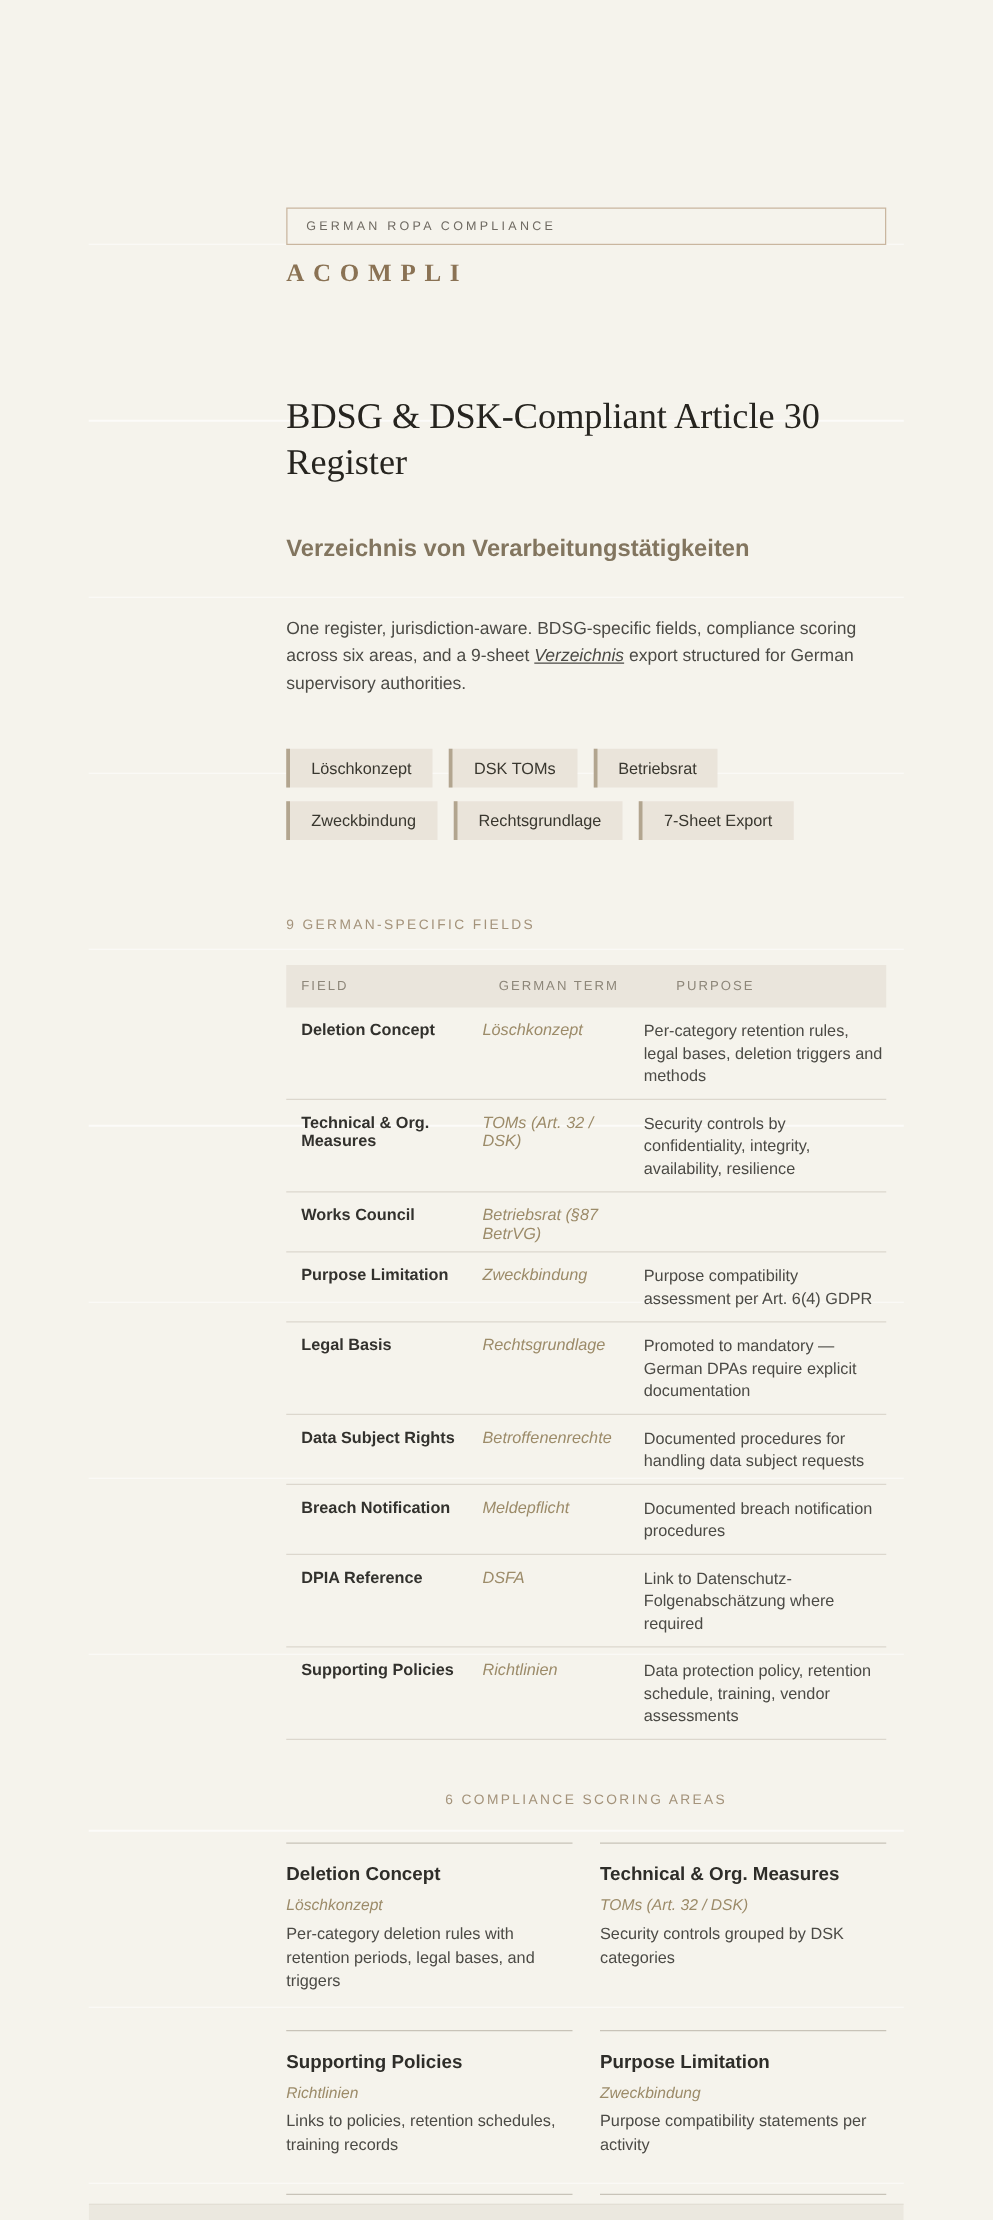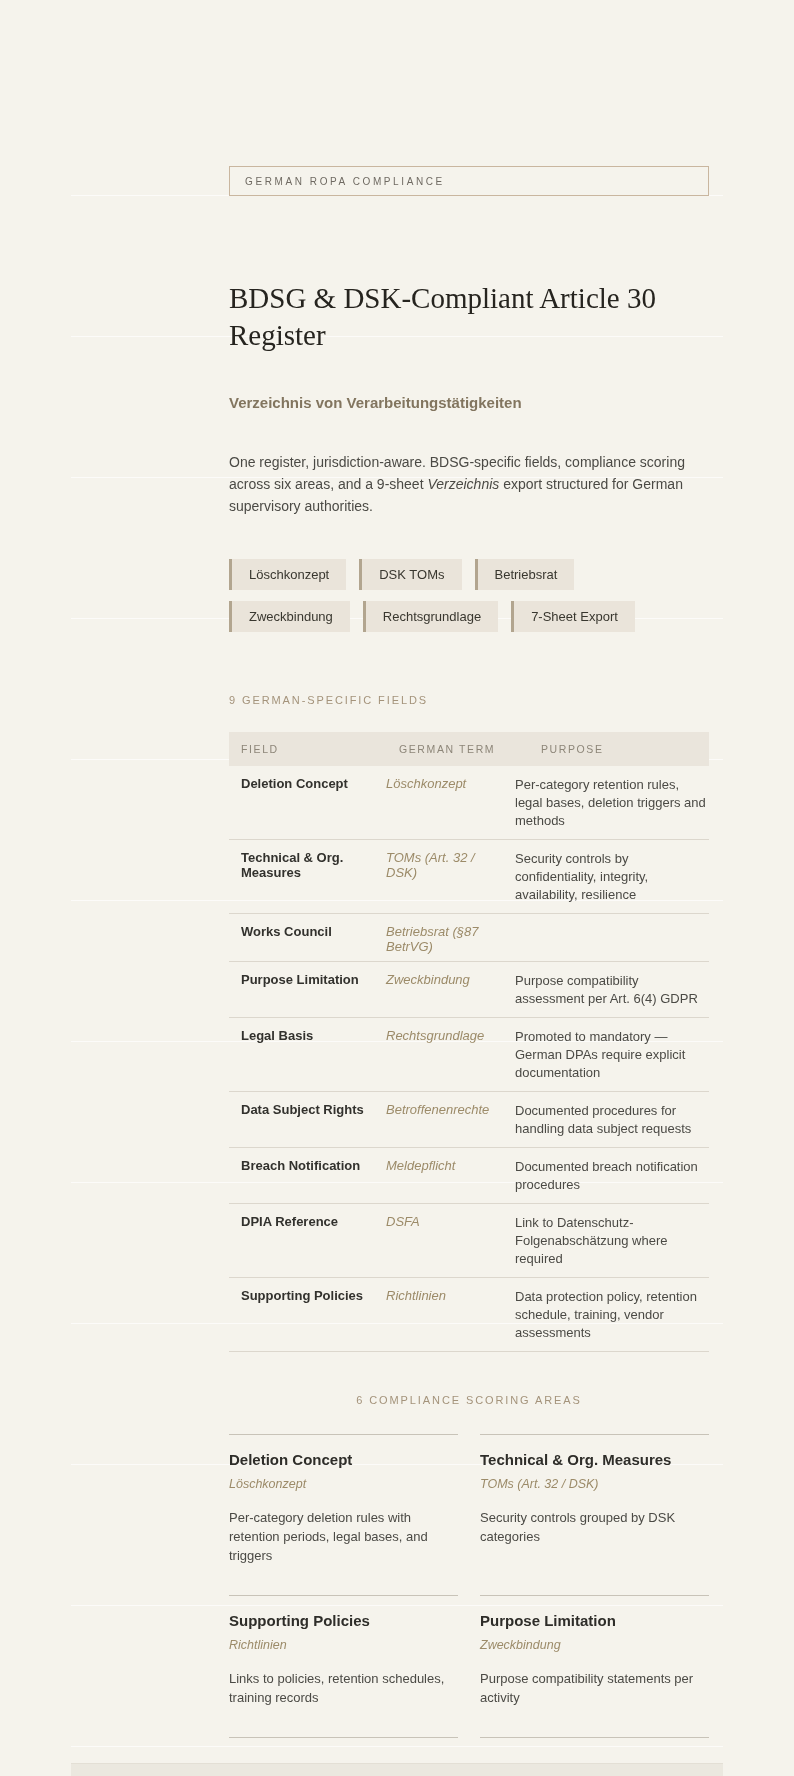--- a/index.html
+++ b/index.html
@@ -44,28 +44,28 @@
   
   .title{
     margin-top:84px;
     font-family:"Liberation Serif", serif;
     font-weight:normal;
     font-size:29px; line-height:37px;
     color:#26241f;
   }
   .subtitle{
     margin-top:40px;
-    font-size:15px; font-weight:bold; color:#82755f;
+    font-size:19px; font-weight:bold; color:#82755f;
   }
   .intro{
     margin-top:40px;
     font-size:14px; line-height:22px; color:#4b4a45;
     max-width:472px;
   }
-  .intro .it{ font-style:italic; }
+  .intro .it{ font-style:italic;text-decoration:underline; }
 
   
   .tags{ margin-top:42px; display:flex; flex-wrap:wrap; gap:11px 13px; width:440px; }
   .tag{
     background:#eae4da;
     border-left:3px solid #b2a58f;
     padding:8px 17px;
     font-size:13px; color:#39372f;
     cursor:default;
   }
@@ -103,31 +103,32 @@
     width:480px;
   }
   .card{
     border-top:1px solid #c8c3b8;
     padding-top:16px;
     margin-bottom:30px;
     min-height:100px;
   }
   .card-title{ font-size:15px; font-weight:bold; color:#2e2d29; }
   .card-term{ margin-top:9px; font-size:12.5px; font-style:italic; color:#9c8b69; }
-  .card-desc{ margin-top:17px; font-size:13px; line-height:19px; color:#4b4a45; }
+  .card-desc{ margin-top:6px; font-size:13px; line-height:19px; color:#4b4a45; }
 </style>
 </head>
 <body>
 
 <div class="screen">
   <div class="content">
 
     <div class="kicker-box">
       <div class="kicker">GERMAN ROPA COMPLIANCE</div>
     </div>
+    <div class="brand">ACOMPLI</div>
 
     <h1 class="title">BDSG &amp; DSK-Compliant Article 30 Register</h1>
     <div class="subtitle">Verzeichnis von Verarbeitungstätigkeiten</div>
     <p class="intro"><span>One register, jurisdiction-aware. BDSG-specific fields, compliance scoring across six areas, and a 9-sheet </span><span class="it">Verzeichnis</span><span> export structured for German supervisory authorities.</span></p>
 
     <div class="tags">
 
         <div class="tag">Löschkonzept</div>
 
         <div class="tag">DSK TOMs</div>

